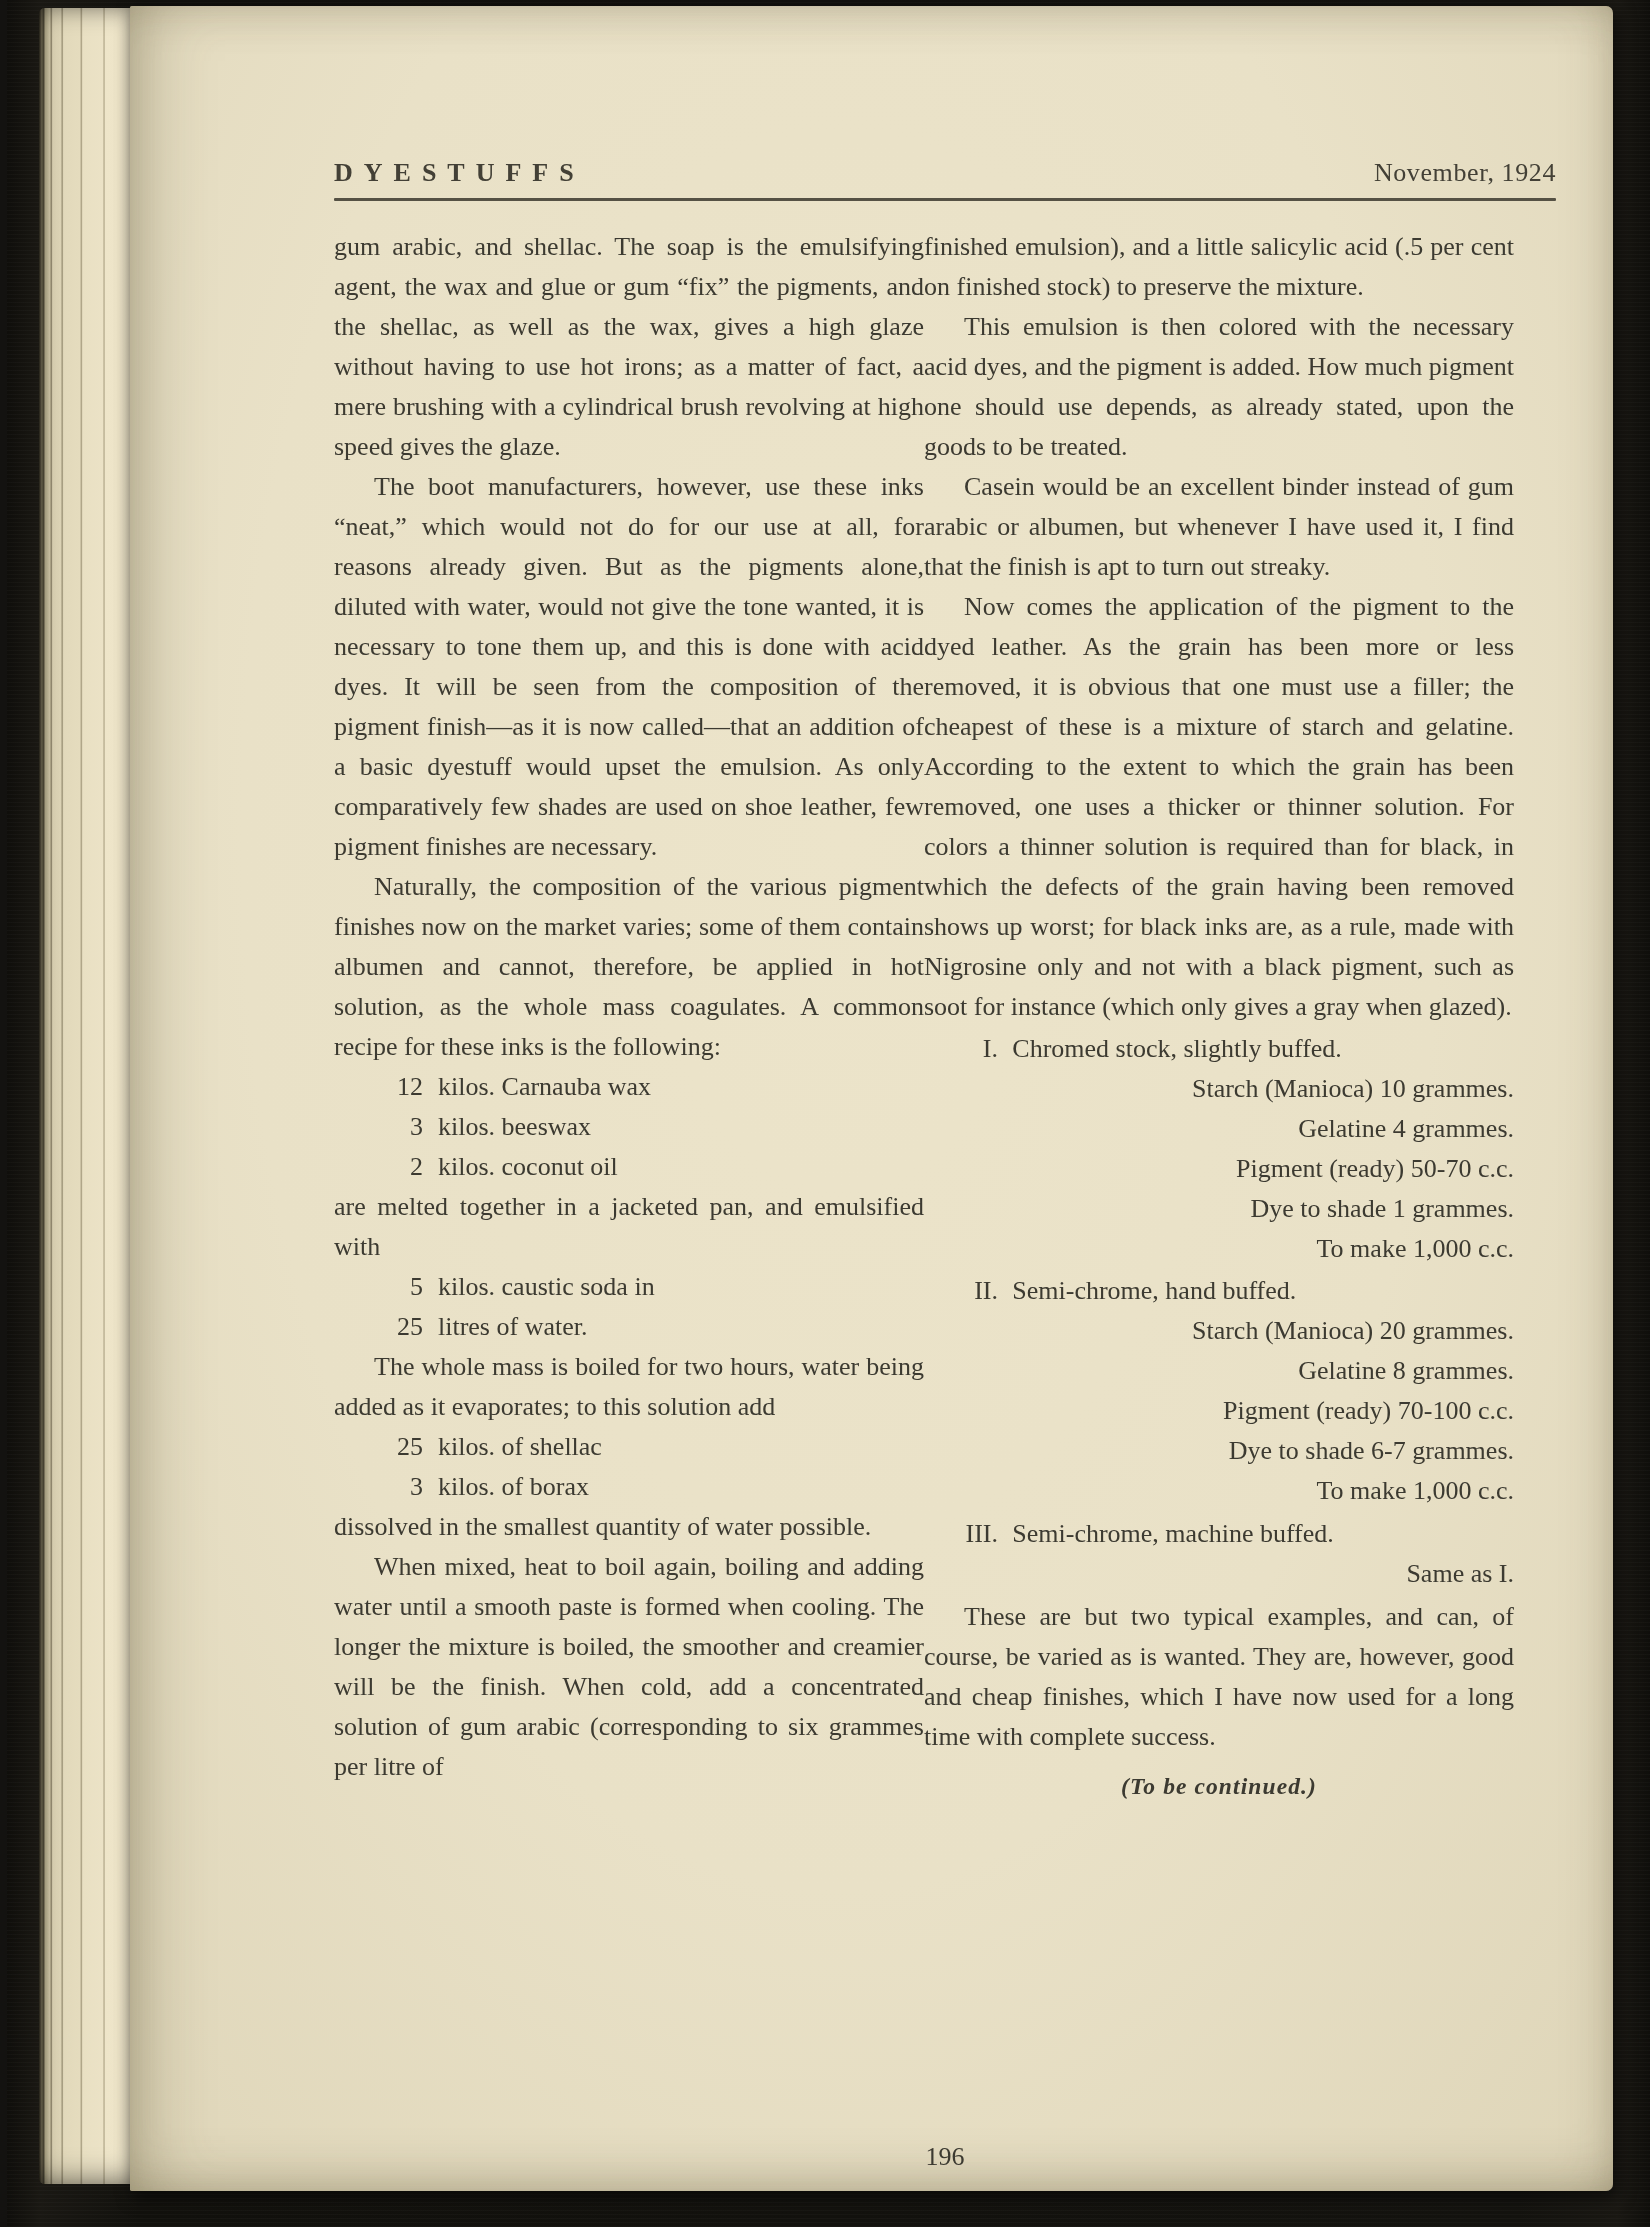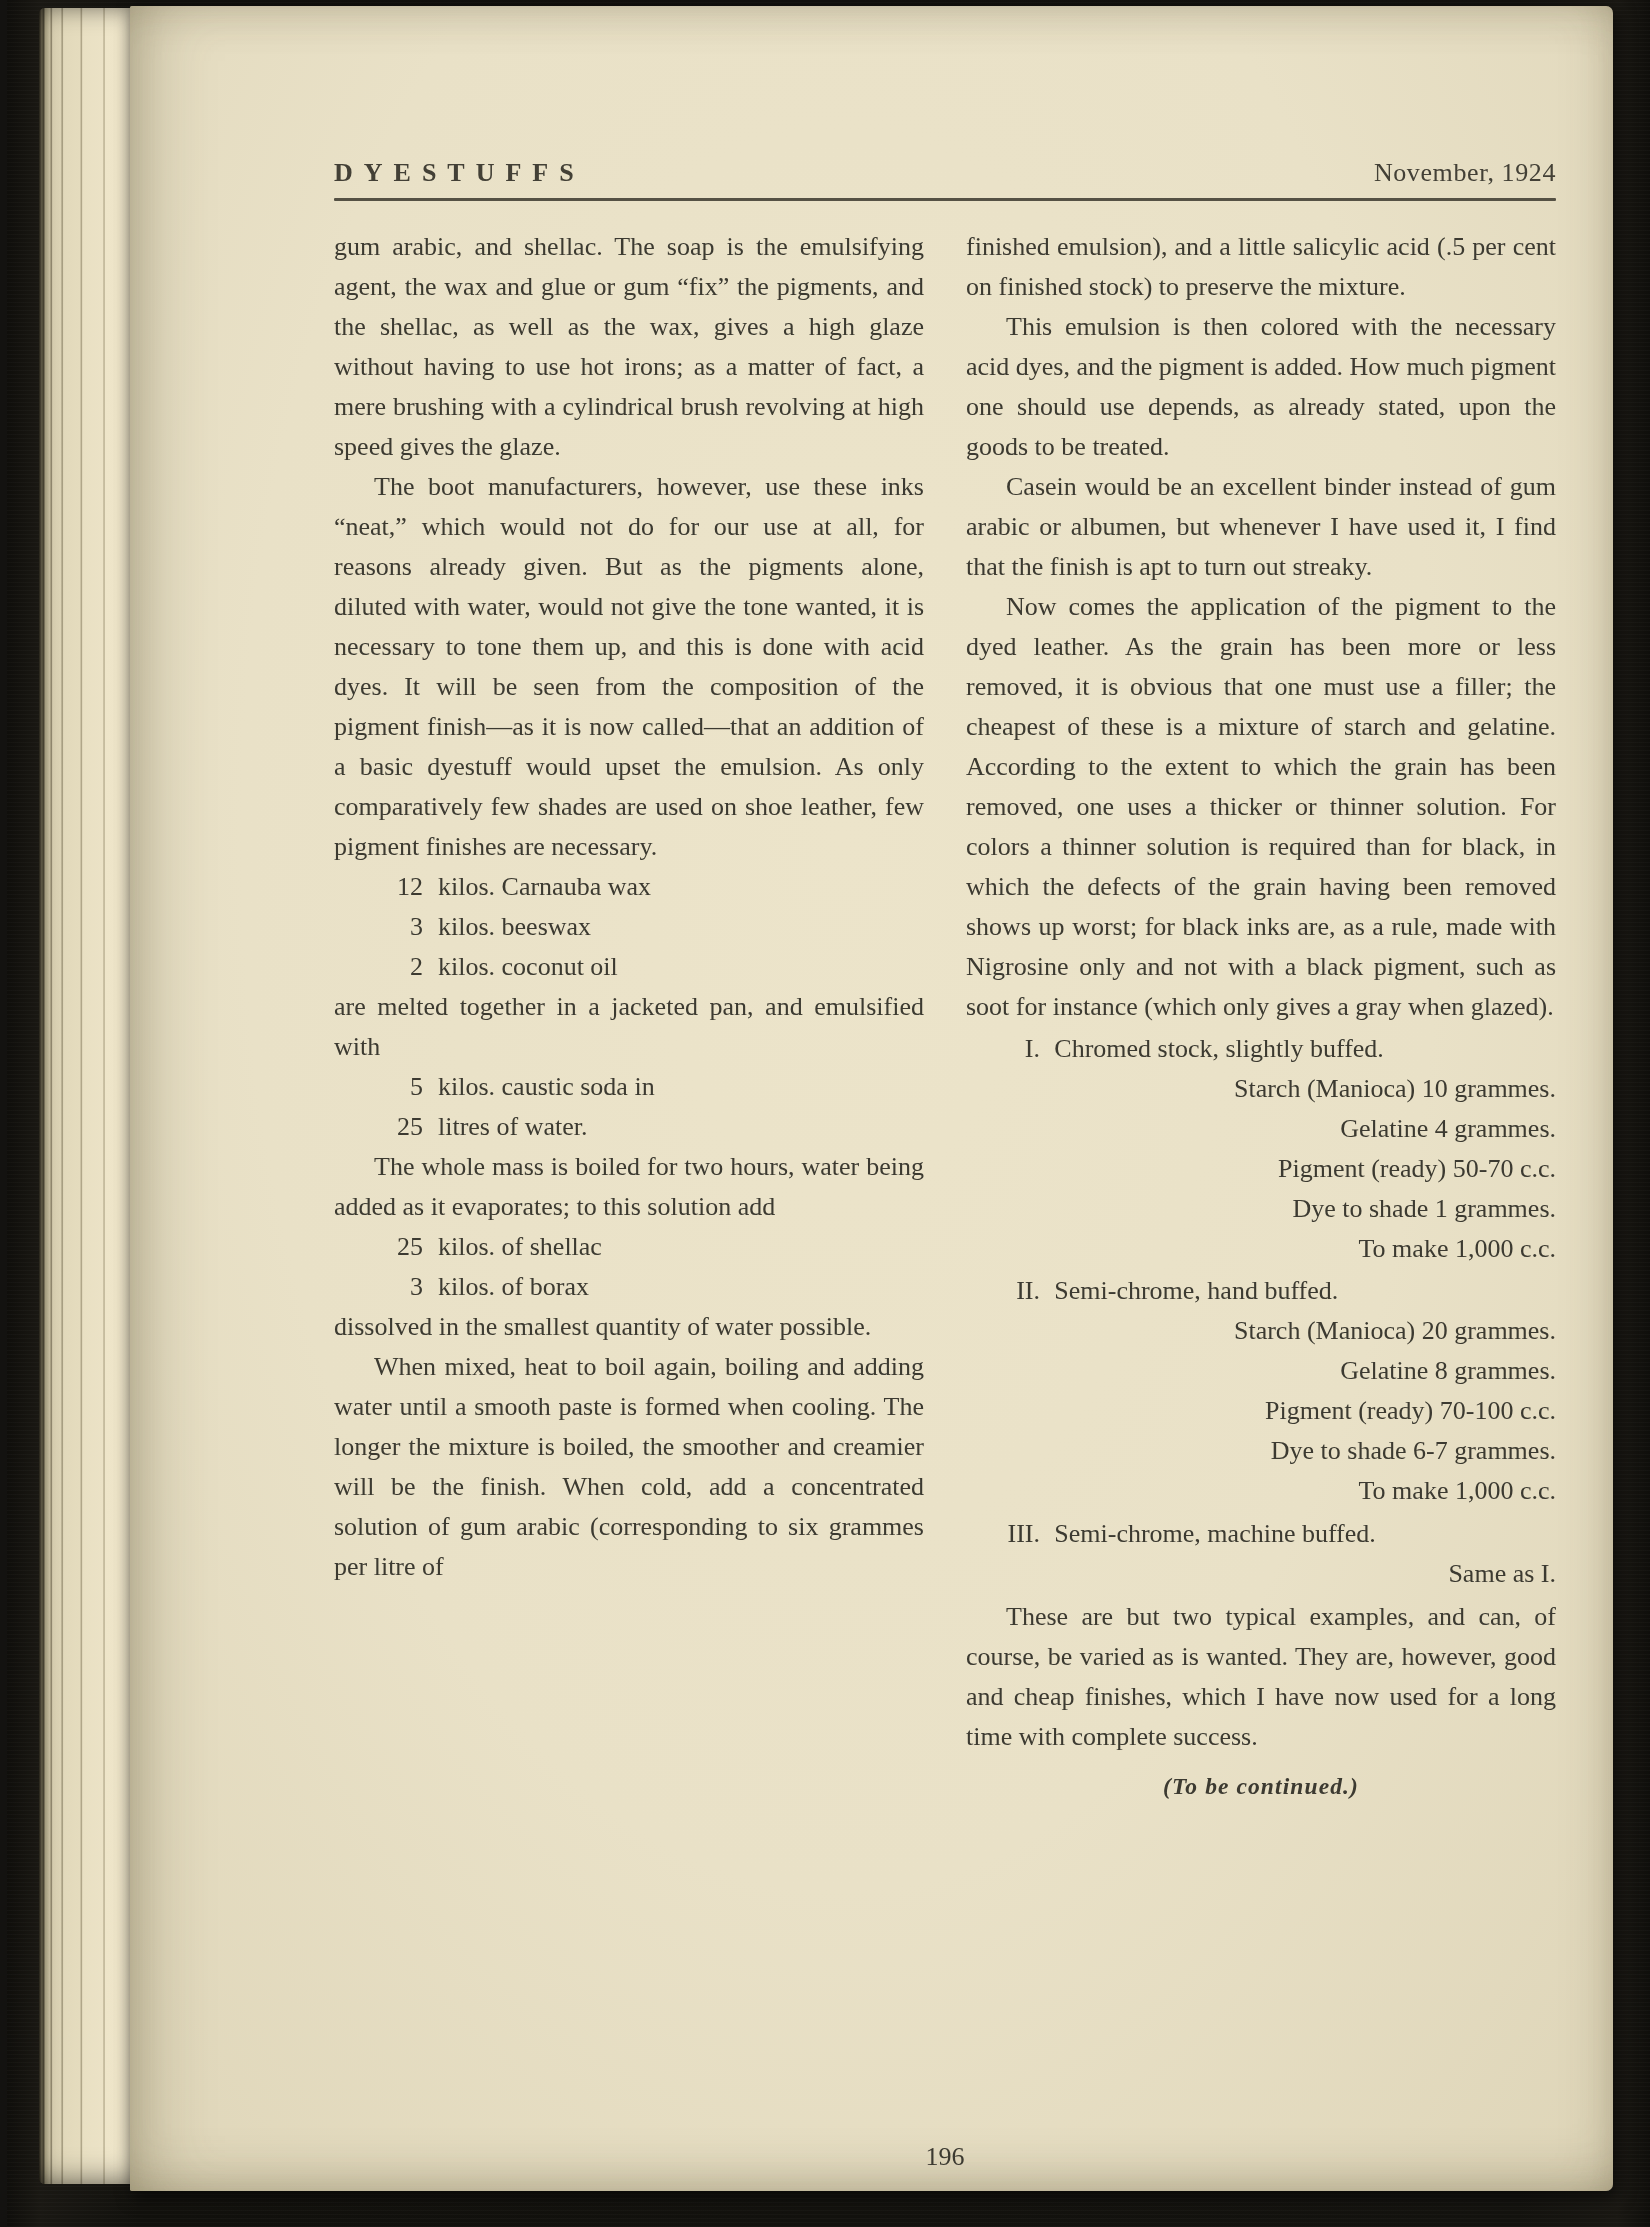--- a/index.html
+++ b/index.html
@@ -59,21 +59,21 @@
     color:#434036;
   }
   .journal-title{
     font-size:26px;letter-spacing:11px;font-weight:bold;
   }
   .issue-date{font-size:26px;letter-spacing:0.6px;}
   .header-rule{
     margin-top:10.3px;height:2.9px;background:#555144;border-radius:1.1px;
   }
   .text-columns{
-    display:flex;gap:42px;margin-top:26px;
+    display:flex;margin-top:26px;
   }
   .col{width:590px;font-size:26px;line-height:40px;text-align:justify;}
   .para{margin:0;}
   .para.indent{text-indent:40px;}
   .recipe-line{display:flex;text-align:left;}
   .qty{width:89px;text-align:right;flex:0 0 auto;}
   .rtext{padding-left:15px;}
   .formula-head{display:flex;text-align:left;margin-top:2.3px;}
   .fnum{width:74px;text-align:right;flex:0 0 auto;}
   .ftitle{padding-left:14.3px;}
@@ -99,20 +99,21 @@
     <div class="content">
       <div class="page-header">
         <span class="journal-title">DYESTUFFS</span>
         <span class="issue-date">November, 1924</span>
       </div>
       <div class="header-rule"></div>
       <div class="text-columns">
         <div class="col">
             <p class="para">gum arabic, and shellac.  The soap is the emulsifying agent, the wax and glue or gum “fix” the pigments, and the shellac, as well as the wax, gives a high glaze without having to use hot irons; as a matter of fact, a mere brushing with a cylindrical brush revolving at high speed gives the glaze.</p>
             <p class="para indent">The boot manufacturers, however, use these inks “neat,” which would not do for our use at all, for reasons already given. But as the pigments alone, diluted with water, would not give the tone wanted, it is necessary to tone them up, and this is done with acid dyes.  It will be seen from the composition of the pigment finish—as it is now called—that an addition of a basic dyestuff would upset the emulsion.  As only comparatively few shades are used on shoe leather, few pigment finishes are necessary.</p>
+            <p class="para indent">Naturally, the composition of the various pigment finishes now on the market varies; some of them contain albumen and cannot, therefore, be applied in hot solution, as the whole mass coagulates.  A common recipe for these inks is the following:</p>
             <div class="recipe-line">
               <span class="qty">12</span>
               <span class="rtext">kilos. Carnauba wax</span>
             </div>
             <div class="recipe-line">
               <span class="qty">3</span>
               <span class="rtext">kilos. beeswax</span>
             </div>
             <div class="recipe-line">
               <span class="qty">2</span>

